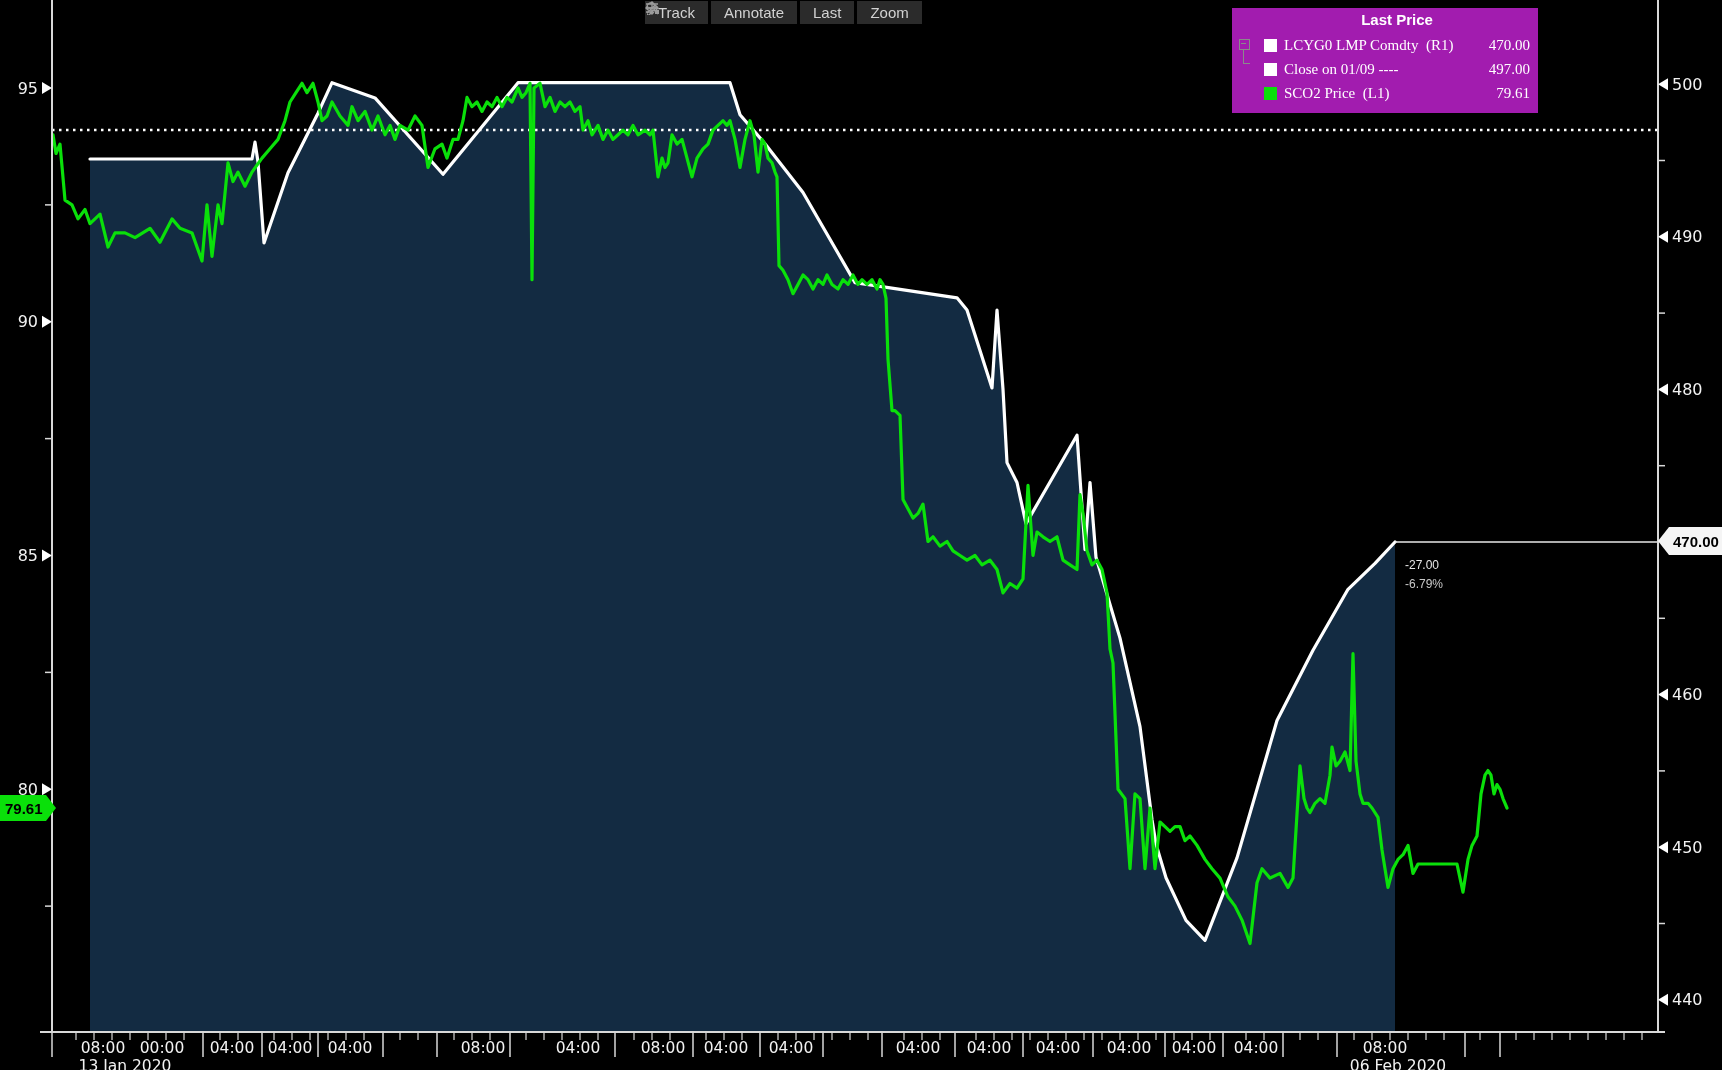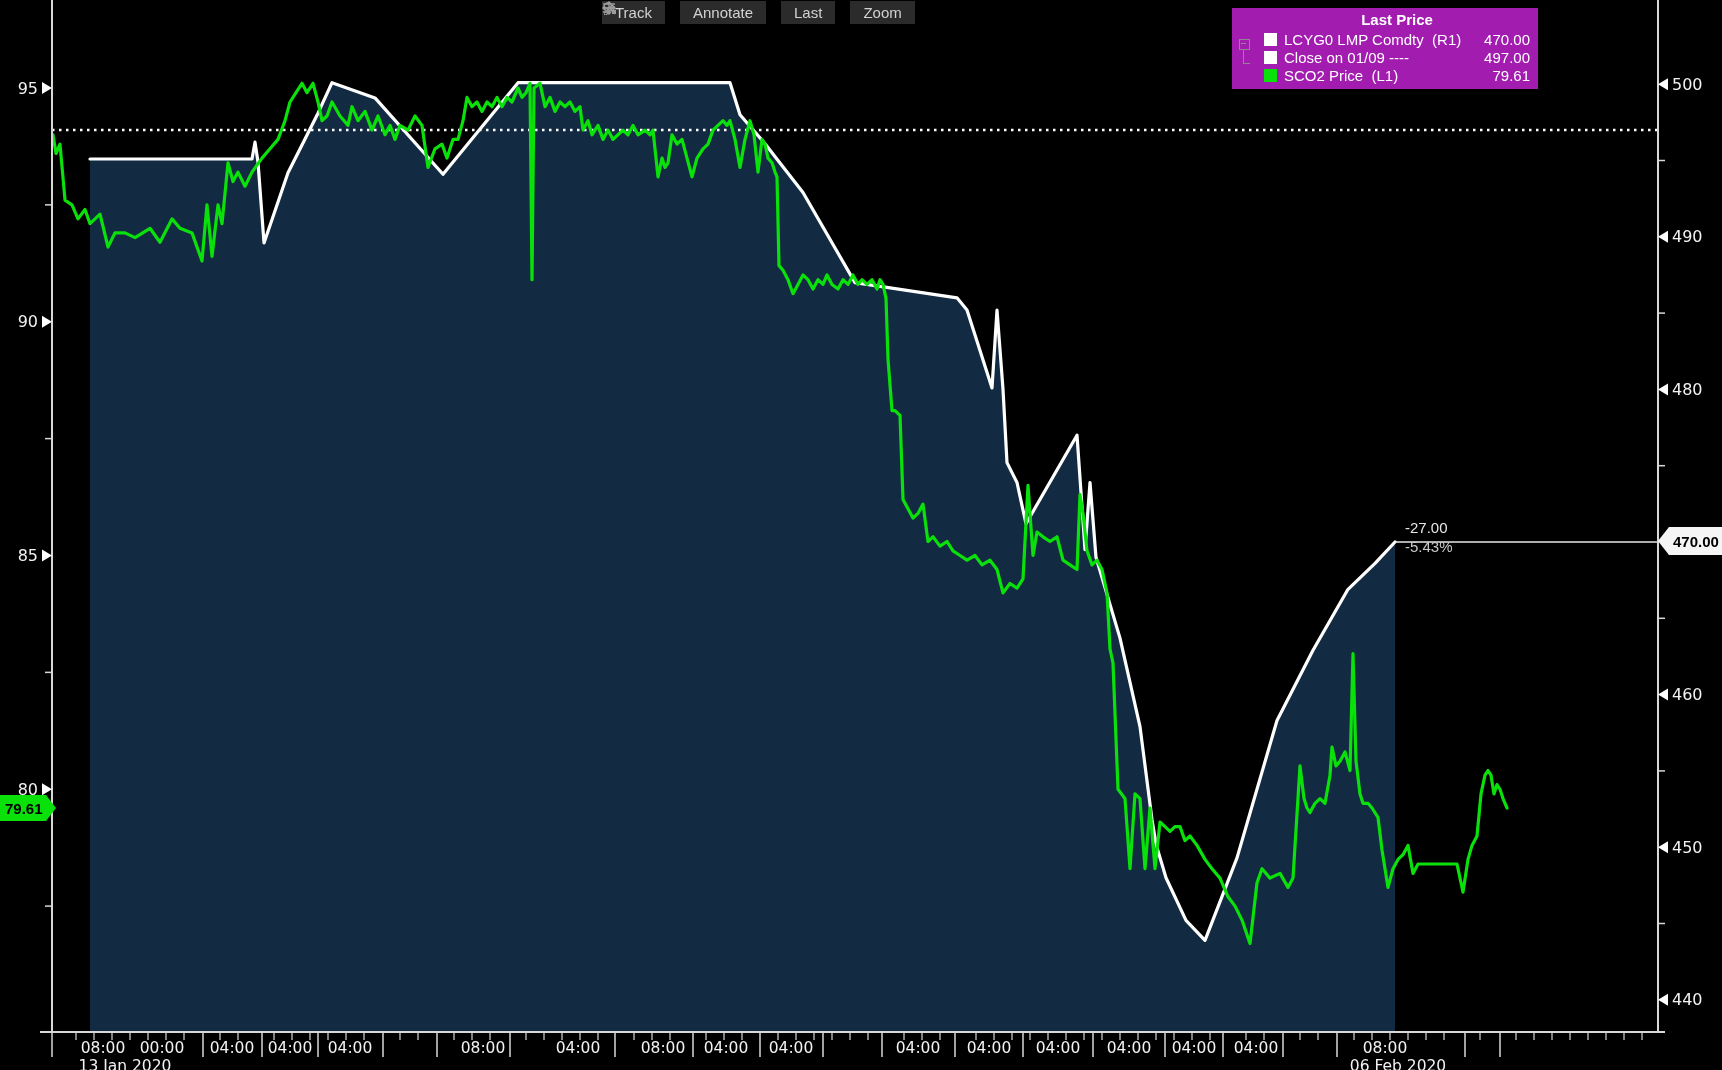--- a/index.html
+++ b/index.html
@@ -1,42 +1,42 @@
 <!DOCTYPE html>
 <html><head>
 <meta charset="utf-8">
 <style>
   html,body{margin:0;padding:0;background:#000;}
   .canvas{position:relative;width:1722px;height:1070px;background:#000;overflow:hidden;
           font-family:"Liberation Sans",sans-serif;}
   .canvas svg{position:absolute;left:0;top:0;z-index:1;}
 
   
-  .toolbar{position:absolute;left:602px;top:1px;display:flex;gap:15px;z-index:3;}
+  .toolbar{position:absolute;left:645px;top:1px;display:flex;gap:3px;z-index:3;}
   .tbtn{display:flex;align-items:center;gap:8px;background:#2b2b2b;color:#d2d2d2;
         font-size:15px;height:23px;padding:0 13px;cursor:pointer;}
   .tbtn svg{display:block;}
 
   
   .legend{position:absolute;left:1232px;top:8px;width:266px;background:#a21caf;
           z-index:3;padding:2px 8px 4px 32px;color:#fff;font-size:15px;}
   .legend-title{text-align:center;font-weight:bold;padding:1px 0 2px 0;}
-  .lrow{display:flex;align-items:center;height:17px;margin:1px 0;}
+  .lrow{display:flex;align-items:center;height:17px;margin:7px 0;font-family:Liberation Serif, serif;}
   .swatch{width:13px;height:13px;margin-right:7px;flex:none;}
   .swatch-white{background:#ffffff;}
   .swatch-green{background:#0ae00a;}
   .lrow .lab{flex:1;white-space:pre;}
   .lrow .val{text-align:right;}
   .tree{position:absolute;left:7px;top:31px;width:9px;height:9px;border:1px solid #8a8a8a;}
   .tree::before{content:"";position:absolute;left:1px;top:3px;width:5px;height:1px;background:#8a8a8a;}
   .tree-conn{position:absolute;left:11px;top:42px;width:6px;height:13px;
              border-left:1px solid #8a8a8a;border-bottom:1px solid #8a8a8a;}
 
   
-  .annot{position:absolute;left:1405px;top:518px;z-index:3;font-size:15px;line-height:19px;}
+  .annot{position:absolute;left:1405px;top:556px;z-index:3;font-size:12px;line-height:19px;}
   .annot .a1{color:#e6e6e6;}
   .annot .a2{color:#c9c9c9;}
 
   
   .badge-left{position:absolute;left:0;top:795px;height:26px;z-index:3;background:#0ae00a;
               color:#000;font-size:15px;font-weight:bold;display:flex;align-items:center;
               padding:0 3px 0 5px;}
   .badge-left::after{content:"";position:absolute;right:-10px;top:0;width:0;height:0;
               border-left:10px solid #0ae00a;border-top:13px solid transparent;border-bottom:13px solid transparent;}
   .badge-right{position:absolute;left:1669px;top:527px;height:28px;z-index:3;background:#f5f5f5;
@@ -255,19 +255,19 @@
     </div>
     <div class="lrow">
       <span class="swatch swatch-green"></span>
       <span class="lab">SCO2 Price  (L1)</span>
       <span class="val">79.61</span>
     </div>
   </div>
 
   <div class="annot">
     <div class="a1">-27.00</div>
-    <div class="a2">-5.43%</div>
+    <div class="a2">-6.79%</div>
   </div>
 
   <div class="badge-left">79.61</div>
   <div class="badge-right">470.00</div>
 
 </div>
 
 </body></html>

